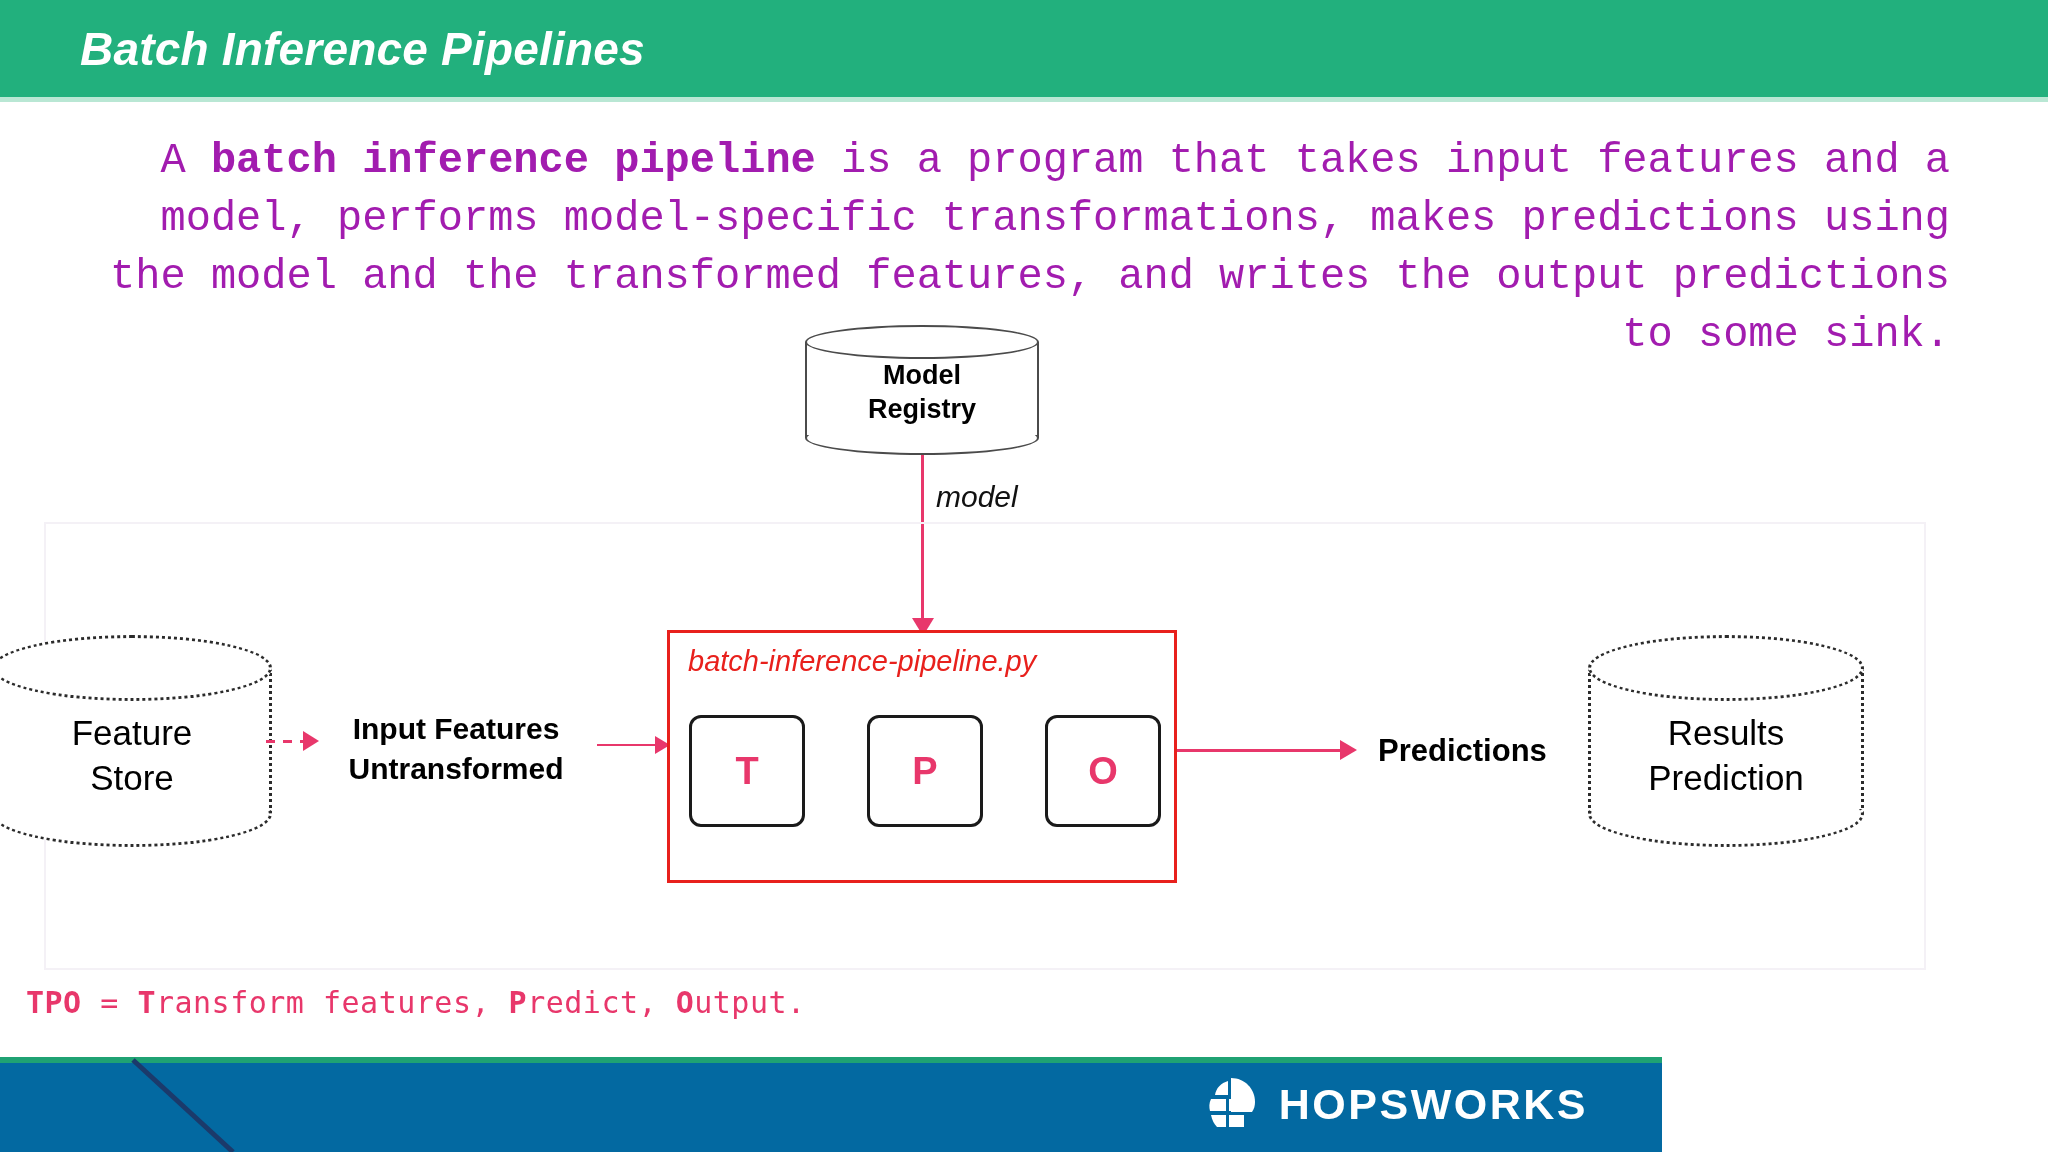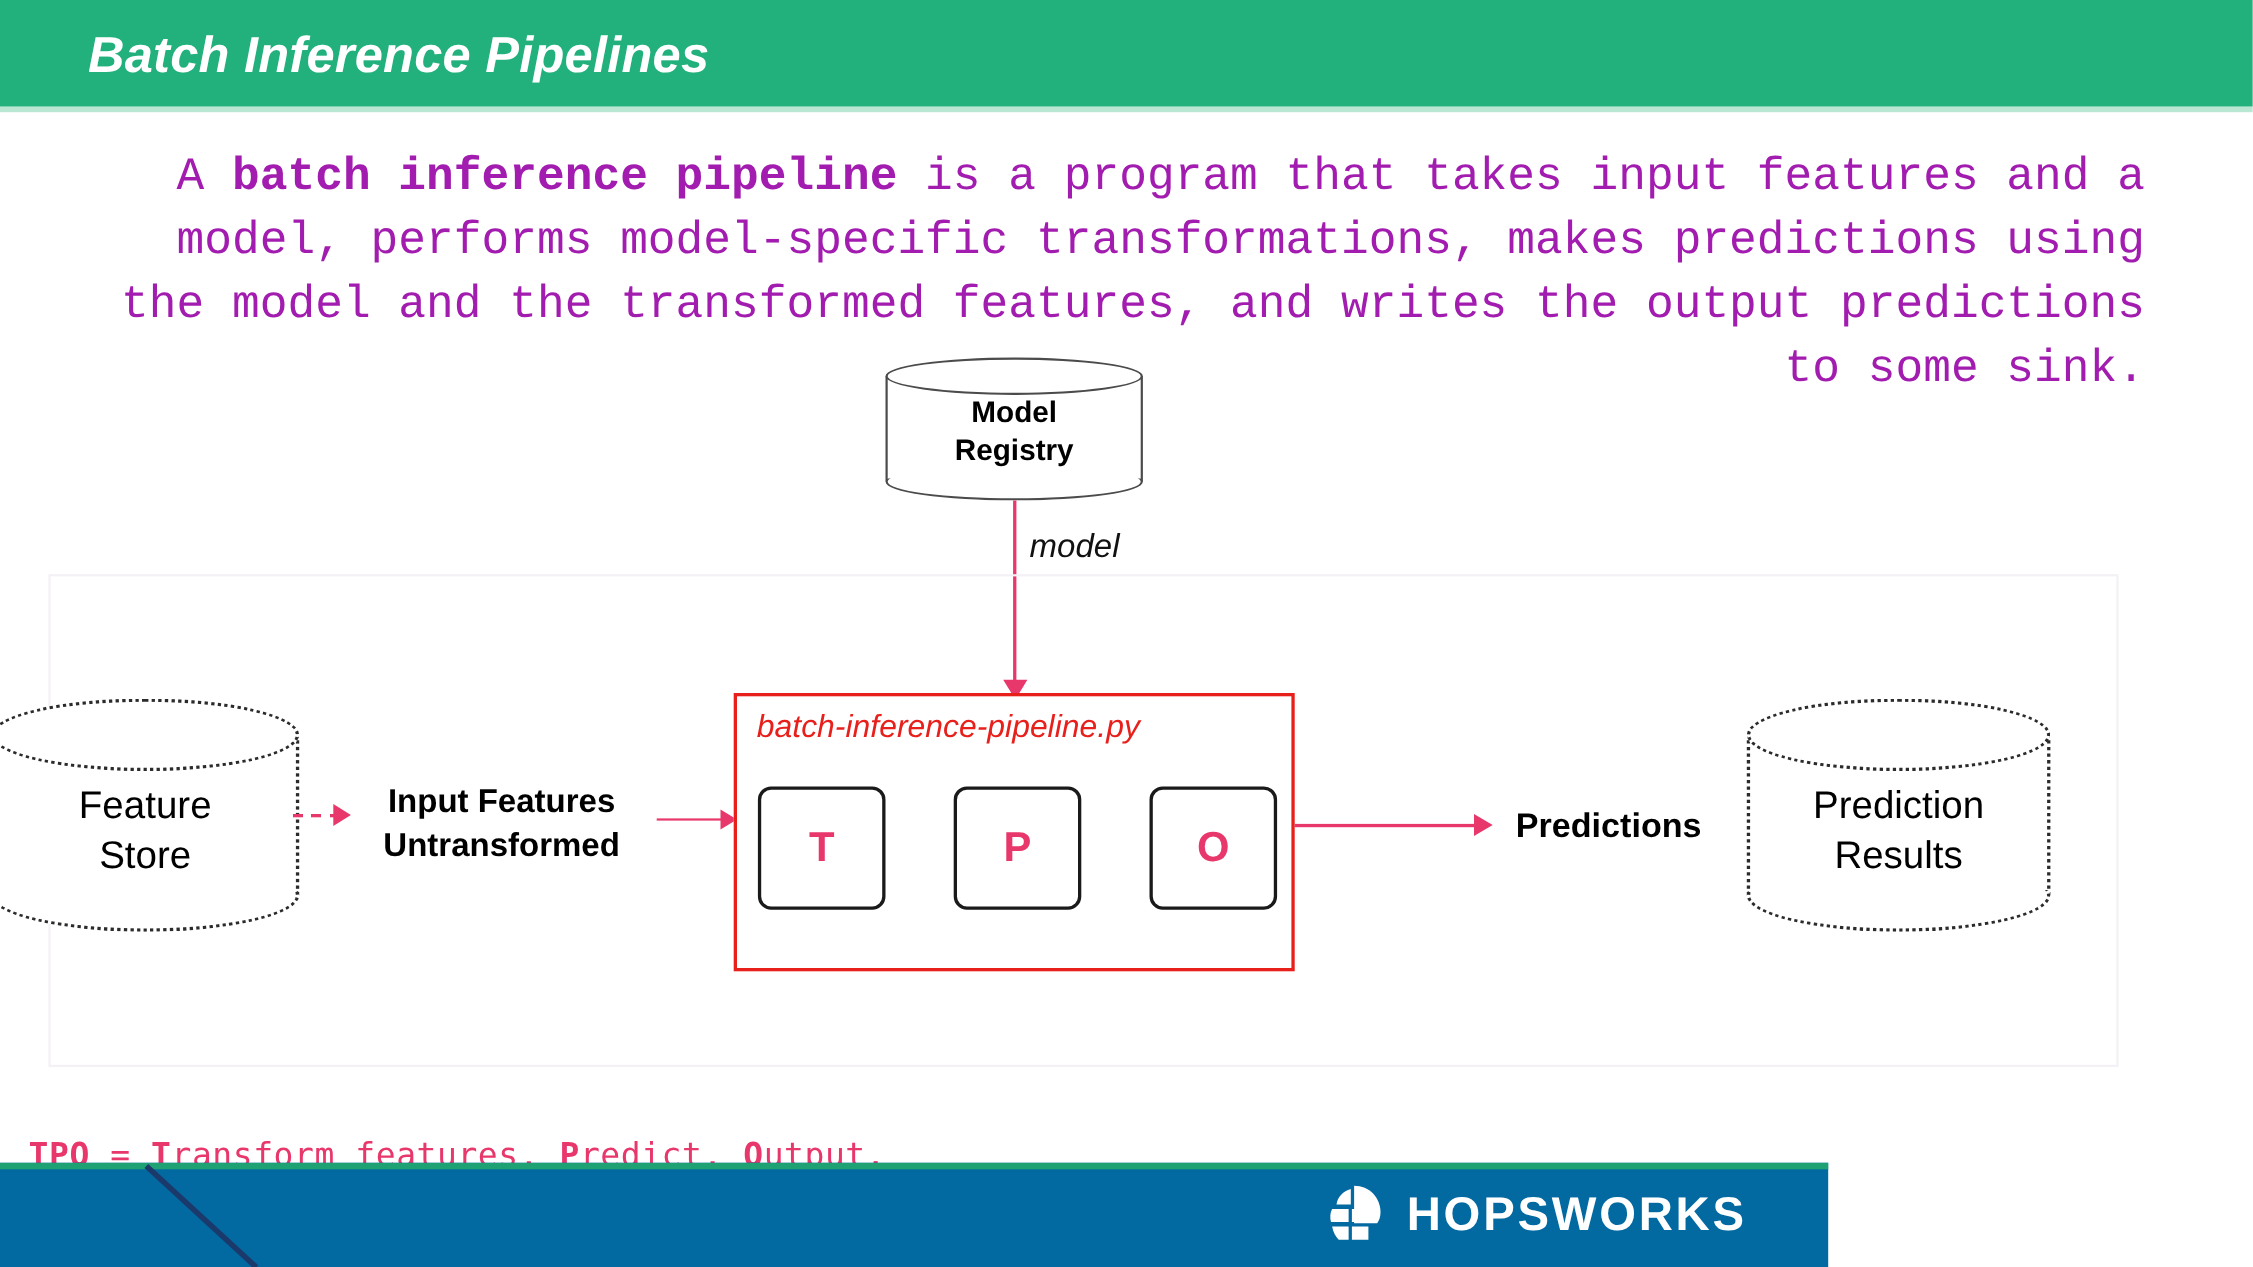--- a/index.html
+++ b/index.html
@@ -288,21 +288,20 @@
   
   .code-line {
     position: absolute;
     left: 26px;
     top: 985px;
     font-family: "DejaVu Sans Mono", "Liberation Mono", monospace;
     font-size: 30px;
     color: #e8376b;
     letter-spacing: 0.5px;
     white-space: nowrap;
-    margin-top: 48px;
   }
   .code-line b { font-weight: bold; }
 
   
   .footer-bar {
     position: absolute;
     left: 0;
     top: 1057px;
     width: 1662px;
     height: 95px;
@@ -394,22 +393,22 @@
 
 <div class="arrow-out-line"></div>
 <div class="arrow-out-head"></div>
 <div class="predictions-label">Predictions</div>
 
 <div class="cyl cyl-dotted" id="prediction-results">
   <div class="body"></div>
   <div class="cap cap-bottom"></div>
   <div class="cap cap-top"></div>
   <div class="label">
+    <div>Results</div>
     <div>Prediction</div>
-    <div>Results</div>
   </div>
 </div>
 
 <div class="code-line"><b>TPO</b><span> = </span><b>T</b><span>ransform features, </span><b>P</b><span>redict, </span><b>O</b><span>utput.</span></div>
 
 <div class="footer-bar">
   <div class="footer-topstrip"></div>
   <svg class="footer-diagonal" viewBox="0 0 2048 95" preserveAspectRatio="none">
     <line x1="133" y1="3" x2="233" y2="95" stroke="#1b3a6b" stroke-width="5"></line>
   </svg>

